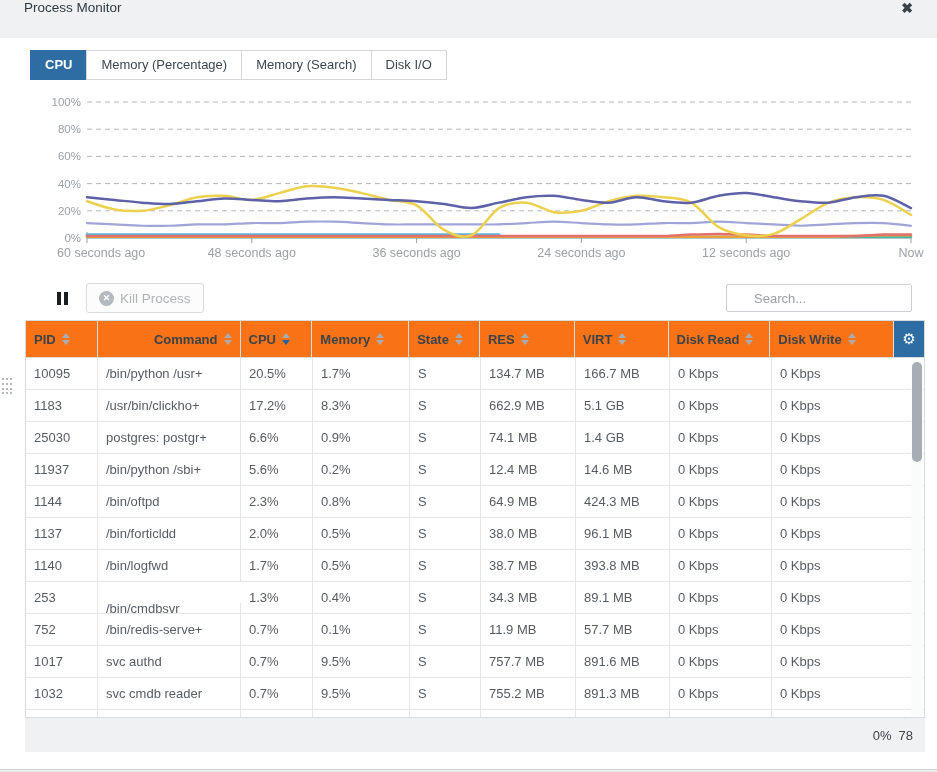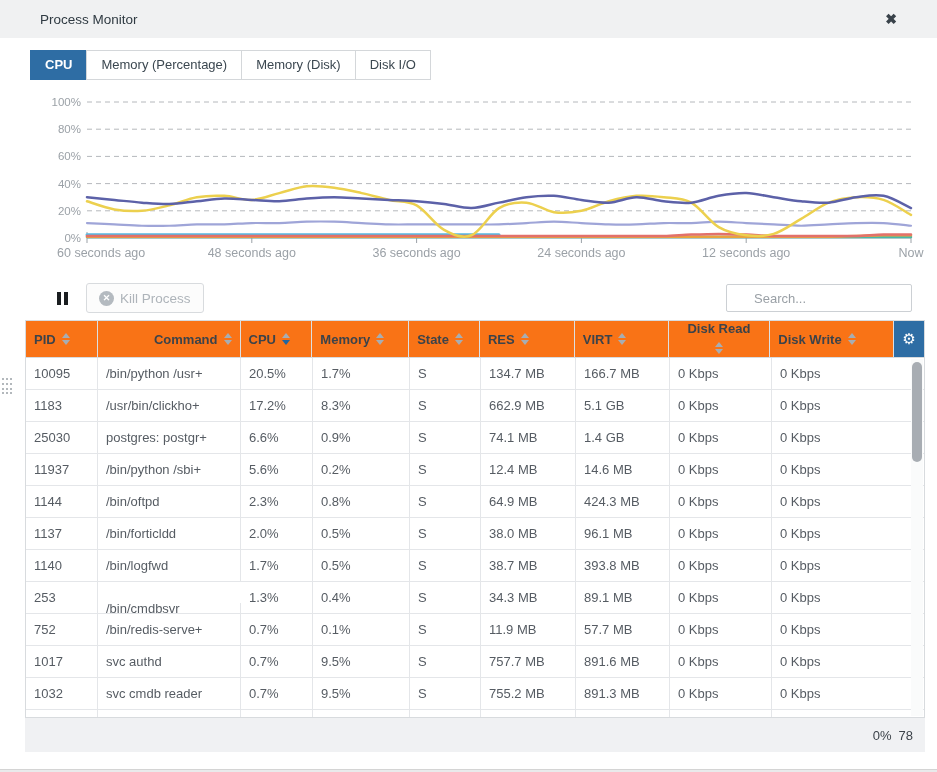--- a/index.html
+++ b/index.html
@@ -1,21 +1,21 @@
 <!DOCTYPE html>
 <html><head>
 <meta charset="utf-8">
 <style>
   * { margin:0; padding:0; box-sizing:border-box; }
   html,body { width:937px; height:772px; }
   body { font-family:"Liberation Sans", sans-serif; background:#e9eaeb; }
   .dialog { width:937px; height:770px; background:#ffffff; border-bottom:1px solid #d4d4d4; position:relative; }
 
   
-  .titlebar { height:38px; background:#f0f1f2; display:flex; align-items:center; padding:0 40px; }
+  .titlebar { height:38px; background:#f0f1f2; display:flex; padding:0 24px; }
   .titlebar .title { font-size:13.5px; color:#2f3a42; flex:1; }
   .titlebar .close { font-size:14px; font-weight:bold; color:#39424a; cursor:pointer; }
 
   .content { padding:12px 12px 0 25px; }
 
   
   .tabs { display:flex; margin-left:5px; }
   .tab { height:30px; line-height:28px; padding:0 14px; font-size:13px; color:#3b4750;
          background:#fff; border:1px solid #d4d7da; margin-left:-1px; cursor:pointer; white-space:nowrap; }
   .tab:first-child { margin-left:0; }
@@ -75,21 +75,21 @@
 <div class="dialog">
   <div class="titlebar">
     <span class="title">Process Monitor</span>
     <span class="close">✖</span>
   </div>
 
   <div class="content">
     <div class="tabs" id="tabs">
         <div class="tab active">CPU</div>
         <div class="tab">Memory (Percentage)</div>
-        <div class="tab">Memory (Disk)</div>
+        <div class="tab">Memory (Search)</div>
         <div class="tab">Disk I/O</div>
       </div>
 
     <div class="chartwrap" id="chart">
         <svg width="910" height="174">
           <text x="56" y="152" text-anchor="end" font-size="11.5" fill="#9ba1a7">0%</text>
           <line x1="62" x2="886" y1="120.8" y2="120.8" stroke="#b5b8bc" stroke-width="1" stroke-dasharray="5,4"></line>
           <text x="56" y="124.8" text-anchor="end" font-size="11.5" fill="#9ba1a7">20%</text>
           <line x1="62" x2="886" y1="93.6" y2="93.6" stroke="#b5b8bc" stroke-width="1" stroke-dasharray="5,4"></line>
           <text x="56" y="97.6" text-anchor="end" font-size="11.5" fill="#9ba1a7">40%</text>
@@ -179,21 +179,21 @@
               <span class="tri-dn"></span>
             </span>
           </div>
           <div class="th" style="width: 94px;">
             <span>VIRT</span>
             <span class="sort">
               <span class="tri-up"></span>
               <span class="tri-dn"></span>
             </span>
           </div>
-          <div class="th" style="width: 102px; flex-direction: column;">
+          <div class="th" style="width: 102px;">
             <span>Disk Read</span>
             <span class="sort">
               <span class="tri-up"></span>
               <span class="tri-dn"></span>
             </span>
           </div>
           <div class="th" style="width: 124px;">
             <span>Disk Write</span>
             <span class="sort">
               <span class="tri-up"></span>

